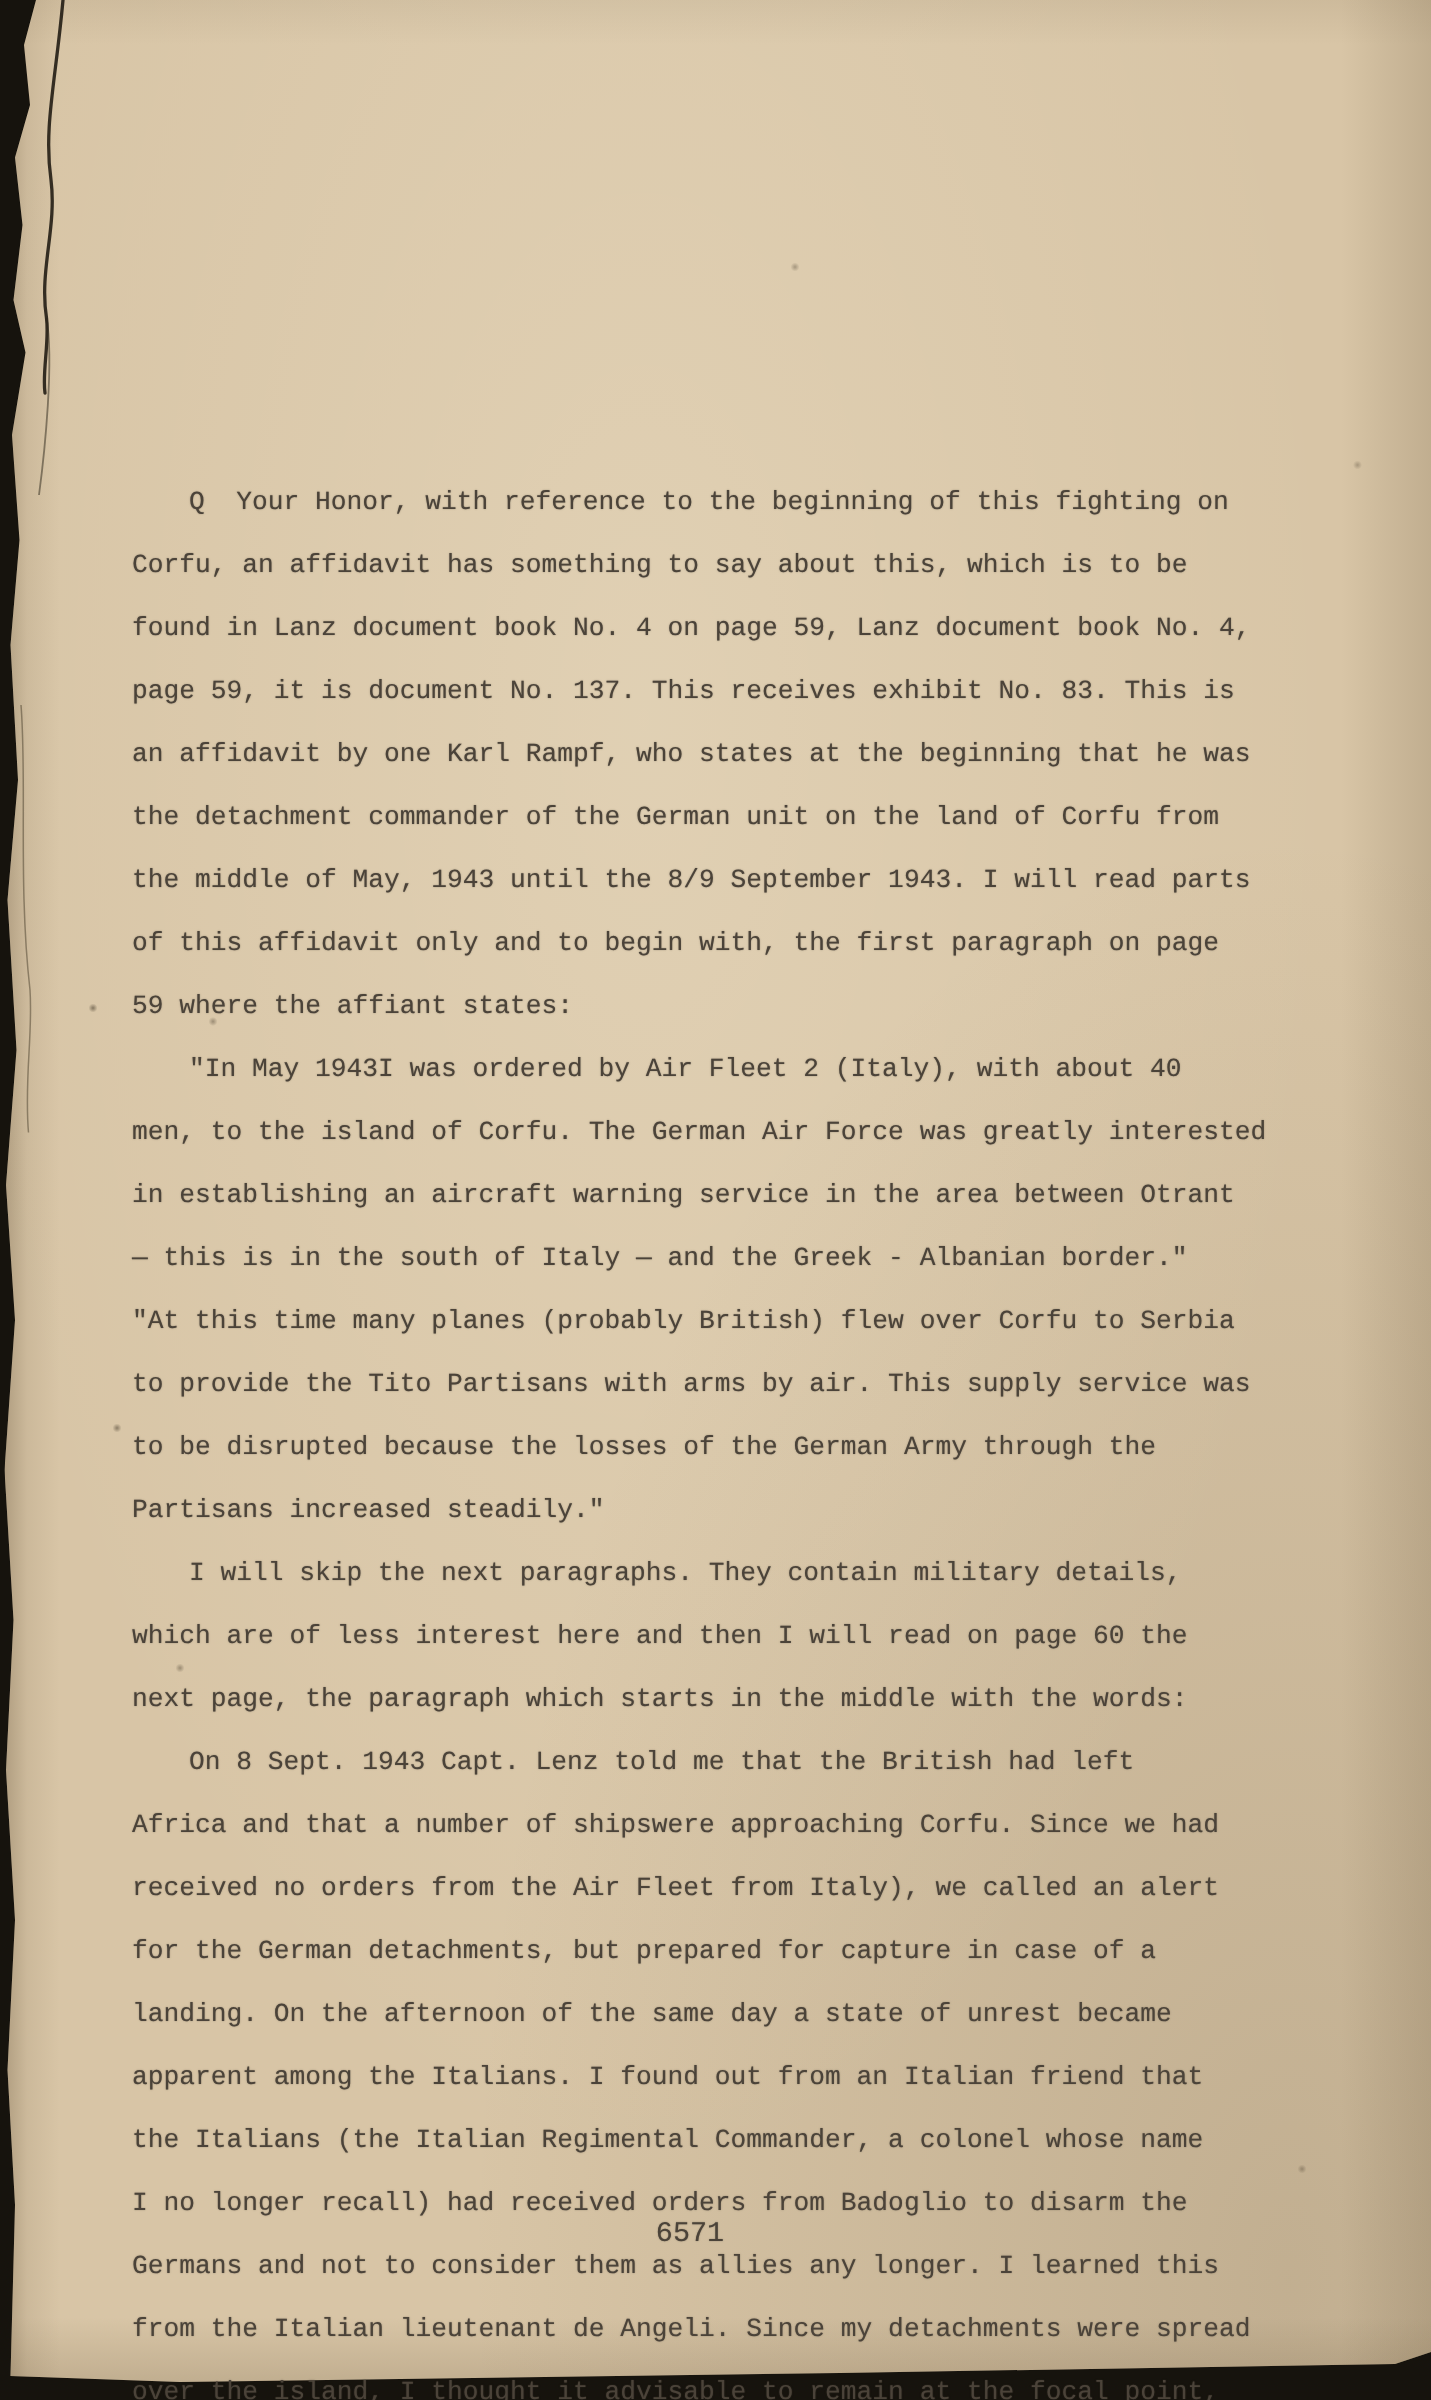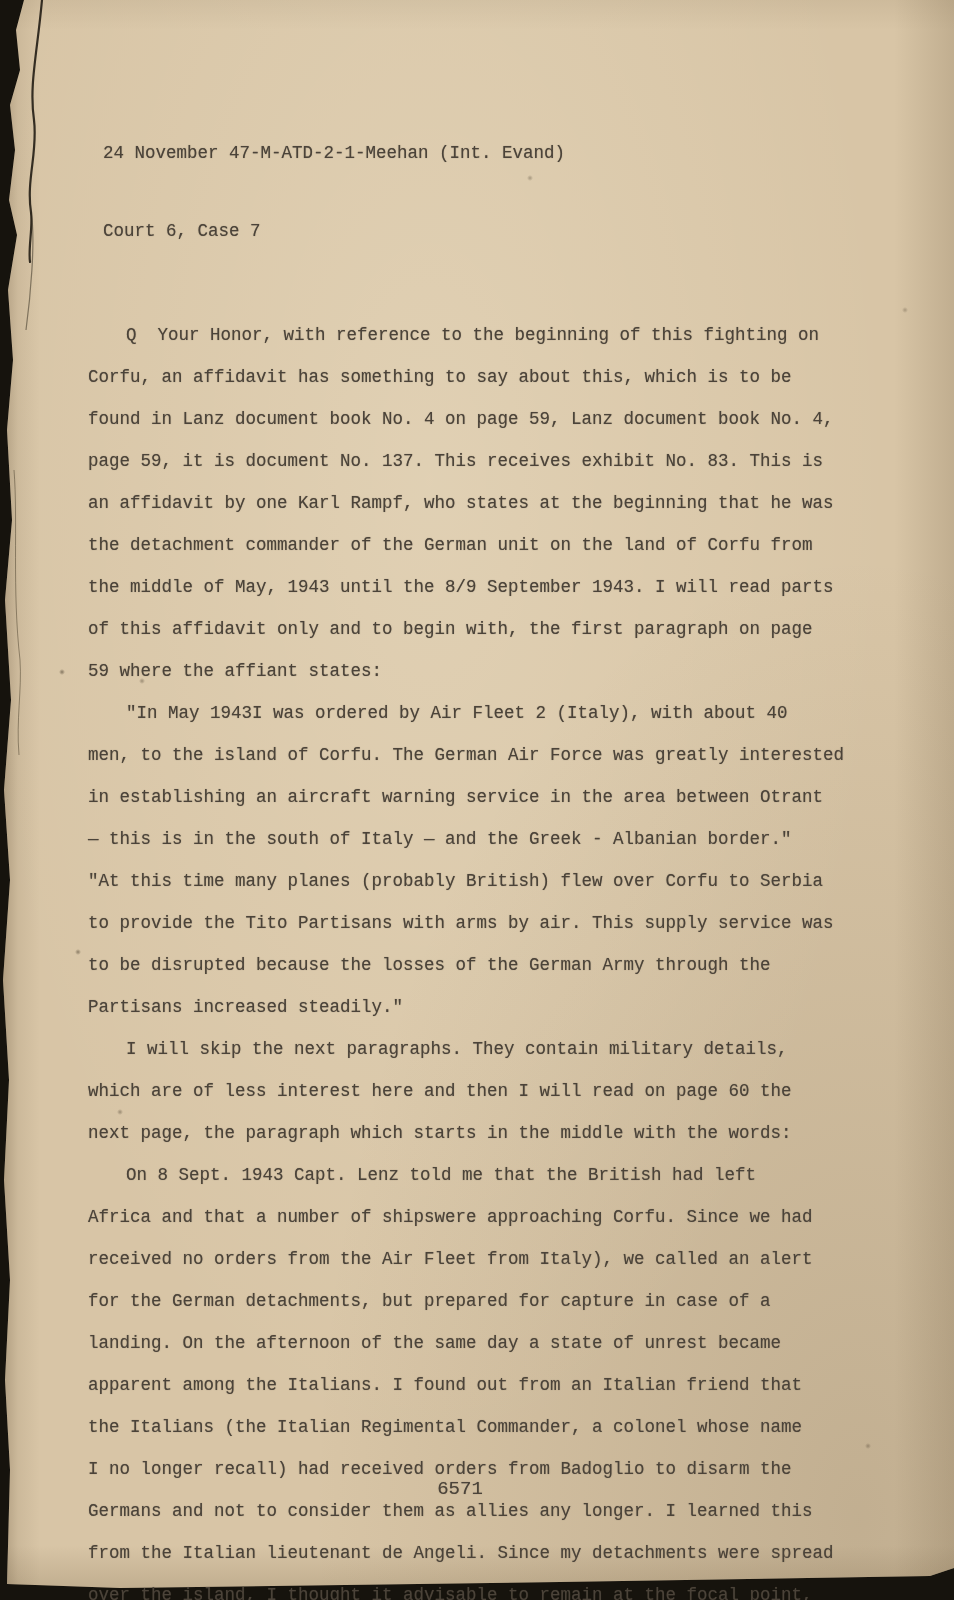--- a/index.html
+++ b/index.html
@@ -68,23 +68,19 @@
 
 <div class="stage">
   <div class="paper"></div>
 
   <svg class="tear-svg" width="80" height="760" viewBox="0 0 80 760">
     <path d="M42,0 C37,55 29,85 34,120 C38,152 26,180 31,212 C33,228 28,248 30,262" fill="none" stroke="#17130c" stroke-width="2.2" stroke-linecap="round" opacity="0.85"></path>
     <path d="M31,212 C36,240 30,300 26,330" fill="none" stroke="#2a2318" stroke-width="1.2" opacity="0.5"></path>
     <path d="M14,470 C18,520 12,590 20,660 C22,690 16,720 19,755" fill="none" stroke="#3a301f" stroke-width="1" opacity="0.45"></path>
   </svg>
 
-  <div class="header-block typed">
-    <div>24 November 47-M-ATD-2-1-Meehan (Int. Evand)</div>
-    <div>Court 6, Case 7</div>
-  </div>
 
   <div class="body-block typed">
     
   <div class="tline indent">Q  Your Honor, with reference to the beginning of this fighting on</div><div class="tline">Corfu, an affidavit has something to say about this, which is to be</div><div class="tline">found in Lanz document book No. 4 on page 59, Lanz document book No. 4,</div><div class="tline">page 59, it is document No. 137. This receives exhibit No. 83. This is</div><div class="tline">an affidavit by one Karl Rampf, who states at the beginning that he was</div><div class="tline">the detachment commander of the German unit on the land of Corfu from</div><div class="tline">the middle of May, 1943 until the 8/9 September 1943. I will read parts</div><div class="tline">of this affidavit only and to begin with, the first paragraph on page</div><div class="tline">59 where the affiant states:</div><div class="tline indent">"In May 1943I was ordered by Air Fleet 2 (Italy), with about 40</div><div class="tline">men, to the island of Corfu. The German Air Force was greatly interested</div><div class="tline">in establishing an aircraft warning service in the area between Otrant</div><div class="tline">— this is in the south of Italy — and the Greek - Albanian border."</div><div class="tline">"At this time many planes (probably British) flew over Corfu to Serbia</div><div class="tline">to provide the Tito Partisans with arms by air. This supply service was</div><div class="tline">to be disrupted because the losses of the German Army through the</div><div class="tline">Partisans increased steadily."</div><div class="tline indent">I will skip the next paragraphs. They contain military details,</div><div class="tline">which are of less interest here and then I will read on page 60 the</div><div class="tline">next page, the paragraph which starts in the middle with the words:</div><div class="tline indent">On 8 Sept. 1943 Capt. Lenz told me that the British had left</div><div class="tline">Africa and that a number of shipswere approaching Corfu. Since we had</div><div class="tline">received no orders from the Air Fleet from Italy), we called an alert</div><div class="tline">for the German detachments, but prepared for capture in case of a</div><div class="tline">landing. On the afternoon of the same day a state of unrest became</div><div class="tline">apparent among the Italians. I found out from an Italian friend that</div><div class="tline">the Italians (the Italian Regimental Commander, a colonel whose name</div><div class="tline">I no longer recall) had received orders from Badoglio to disarm the</div><div class="tline">Germans and not to consider them as allies any longer. I learned this</div><div class="tline">from the Italian lieutenant de Angeli. Since my detachments were spread</div><div class="tline">over the island, I thought it advisable to remain at the focal point,</div></div>
 
   <div class="page-number typed">6571</div>
 </div>
 
 </body></html>

